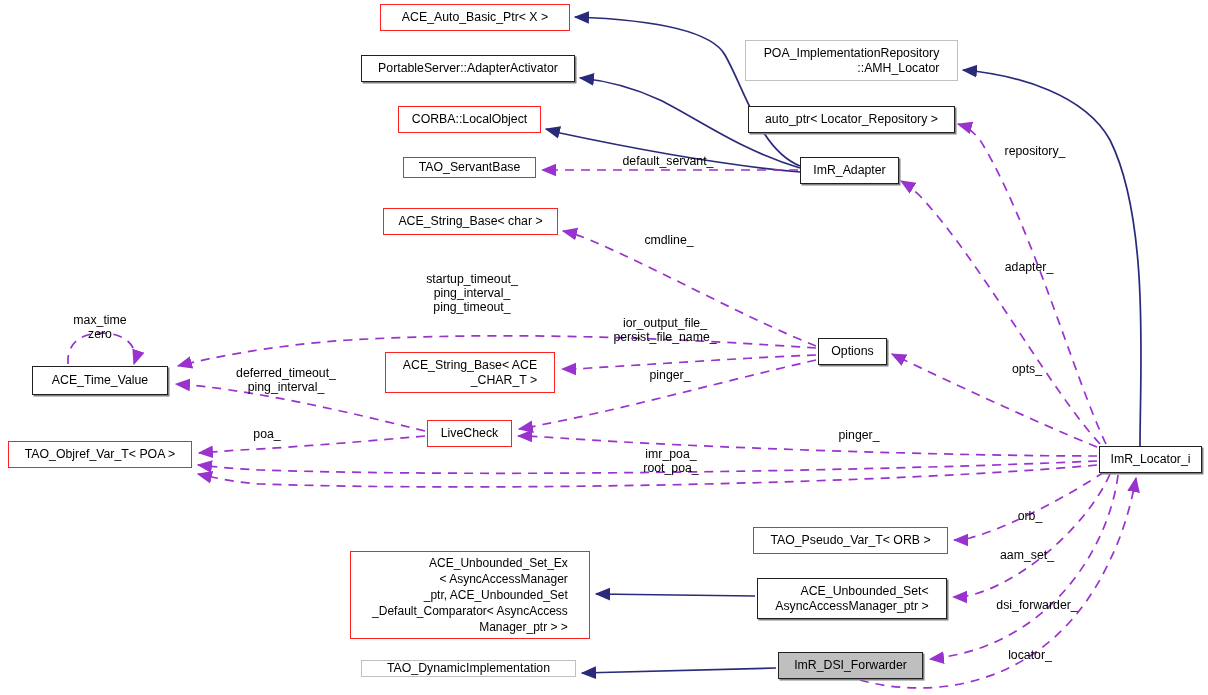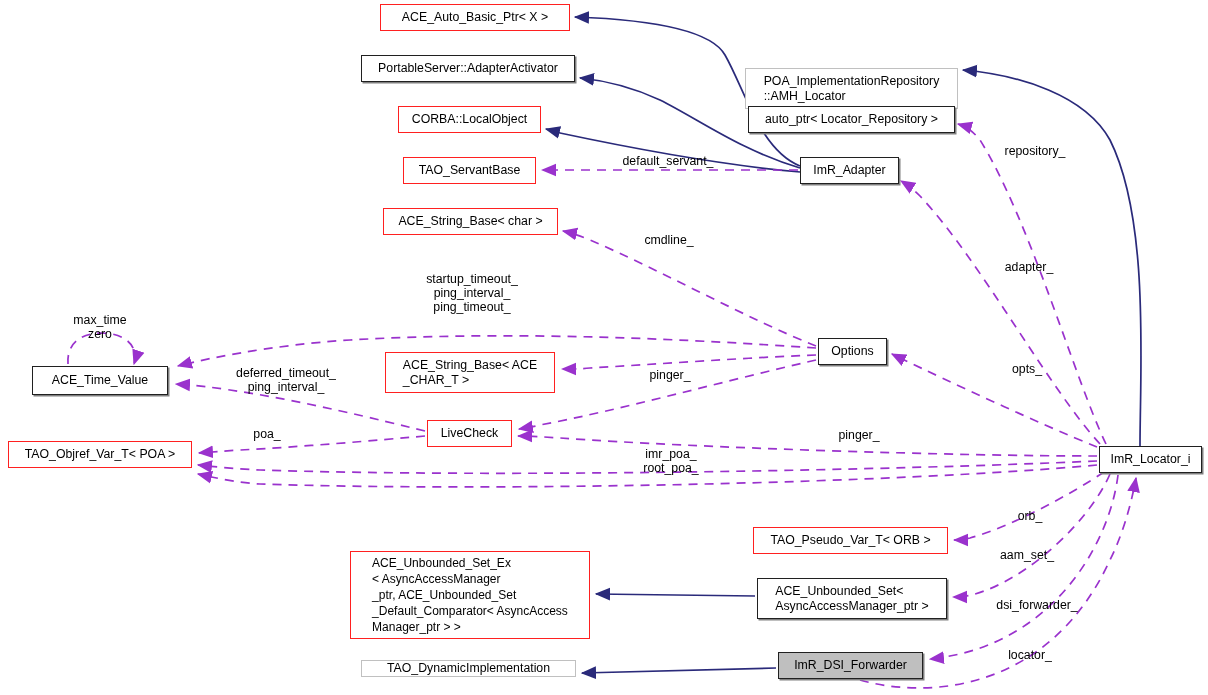--- a/index.html
+++ b/index.html
@@ -23,21 +23,21 @@
     top: 0;
     width: 1208px;
     height: 695px;
   }
   .node {
     position: absolute;
     box-sizing: border-box;
     display: flex;
     align-items: center;
     justify-content: center;
-    text-align: left;
+    text-align: right;
     font-size: 12.3px;
     line-height: 14.5px;
     color: #000000;
     background: #ffffff;
     white-space: pre-line;
     z-index: 5;
   }
   .node.black {
     border: 1.3px solid #202020;
     box-shadow: 1.5px 1.5px 0 0 #808080;
@@ -128,30 +128,30 @@
       <path d="M 425 431 C 380 420 300 400 230 390 C 210 387 192 385 176 384" marker-end="url(#arrow-usage)"></path>
 
       <path d="M 425 436 C 380 440 300 447 240 450 C 225 451 212 452 199 453" marker-end="url(#arrow-usage)"></path>
 
       <path d="M 68 364 C 66 338 90 330 112 334 C 132 338 138 352 134 364" marker-end="url(#arrow-usage)"></path>
     </g>
   </svg>
 
   <div class="node red" style="left:380px;top:4px;width:190px;height:27px;">ACE_Auto_Basic_Ptr&lt; X &gt;</div>
 
-  <div class="node grey" style="left:745px;top:40px;width:213px;height:41px;margin-top:28px;">POA_ImplementationRepository
+  <div class="node grey" style="left:745px;top:40px;width:213px;height:41px;">POA_ImplementationRepository
 ::AMH_Locator</div>
 
   <div class="node black" style="left:361px;top:55px;width:214px;height:27px;">PortableServer::AdapterActivator</div>
 
   <div class="node black" style="left:748px;top:106px;width:207px;height:27px;">auto_ptr&lt; Locator_Repository &gt;</div>
 
   <div class="node red" style="left:398px;top:106px;width:143px;height:27px;">CORBA::LocalObject</div>
 
-  <div class="node red" style="left:403px;top:157px;width:133px;height:27px;">TAO_ServantBase</div>
+  <div class="node red" style="left:403px;top:157px;width:133px;height:21px;">TAO_ServantBase</div>
 
   <div class="node black" style="left:800px;top:157px;width:99px;height:27px;">ImR_Adapter</div>
 
   <div class="node red" style="left:383px;top:208px;width:175px;height:27px;">ACE_String_Base&lt; char &gt;</div>
 
   <div class="node black" style="left:32px;top:366px;width:136px;height:29px;">ACE_Time_Value</div>
 
   <div class="node red" style="left:385px;top:352px;width:170px;height:41px;">ACE_String_Base&lt; ACE
 _CHAR_T &gt;</div>
 
@@ -186,20 +186,22 @@
 
   <div class="edge-label" style="left:1000px;top:260px;width:58px;">adapter_</div>
 
   <div class="edge-label" style="left:417px;top:272px;width:110px;">startup_timeout_
 ping_interval_
 ping_timeout_</div>
 
   <div class="edge-label" style="left:64px;top:313px;width:72px;">max_time
 zero</div>
 
+  <div class="edge-label" style="left:604px;top:316px;width:122px;">ior_output_file_
+persist_file_name_</div>
 
   <div class="edge-label" style="left:1007px;top:362px;width:40px;">opts_</div>
 
   <div class="edge-label" style="left:226px;top:366px;width:120px;">deferred_timeout_
 ping_interval_</div>
 
   <div class="edge-label" style="left:645px;top:368px;width:50px;">pinger_</div>
 
   <div class="edge-label" style="left:250px;top:427px;width:34px;">poa_</div>
 

